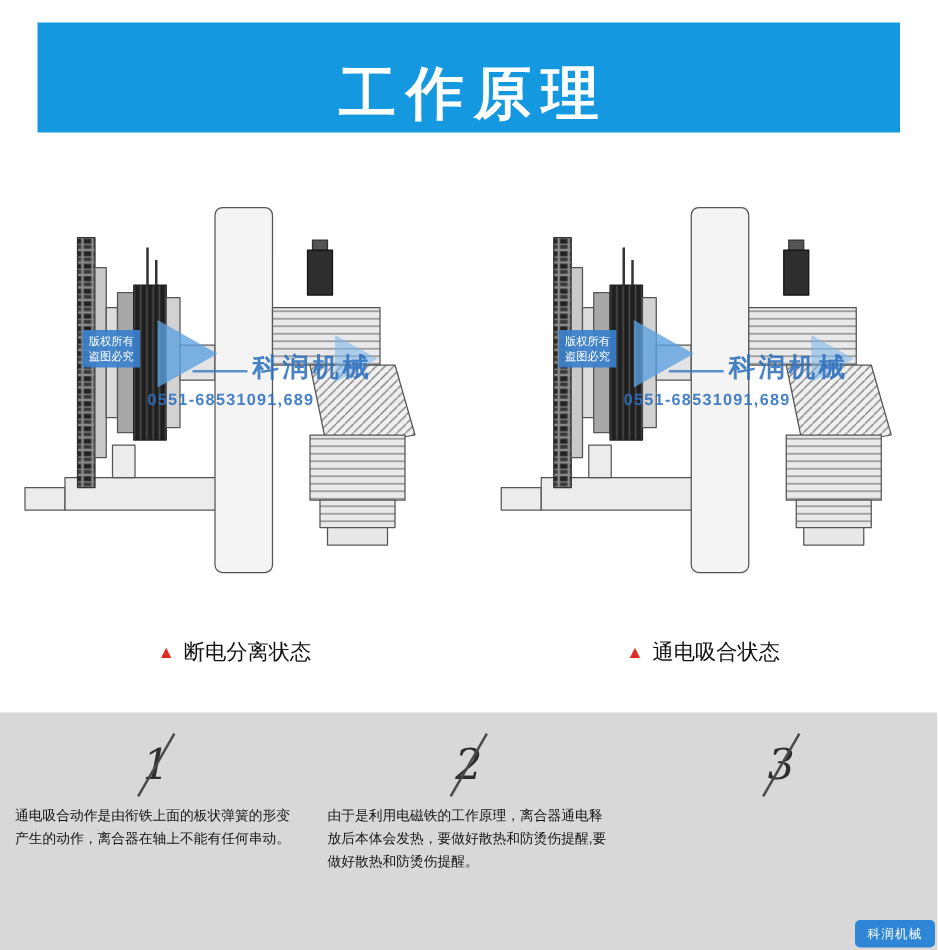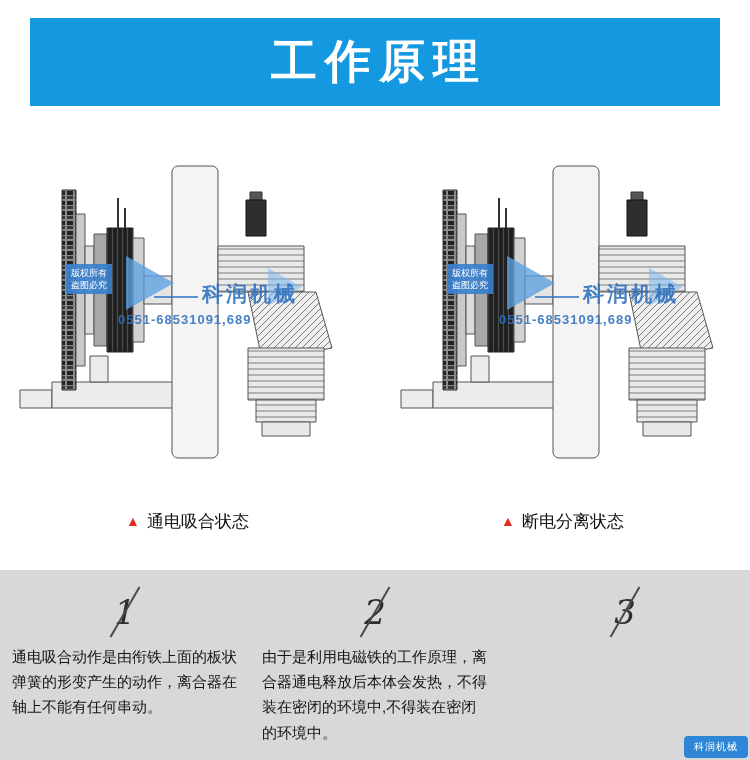--- a/index.html
+++ b/index.html
@@ -4,21 +4,21 @@
 <style>
   html,body{margin:0;padding:0;}
   body{
     width:750px;height:760px;position:relative;overflow:hidden;
     background:#ffffff;
     font-family:"Liberation Sans","DejaVu Sans",sans-serif;
   }
   
   .header{
     margin:18px 30px 0 30px;height:88px;background:#1499e0;
-    display:flex;align-items:center;justify-content:center;
+    display:flex;align-items:flex-end;justify-content:center;
   }
   .header h1{
     margin:0;color:#ffffff;font-size:46px;font-weight:bold;
     letter-spacing:8px;padding-left:8px;
   }
   
   .diagrams{display:flex;justify-content:space-between;padding:0 8px;margin-top:44px;height:330px;gap:28px;}
   .diagram{position:relative;width:362px;height:330px;}
   .diagram svg{display:block;margin:0 auto;}
   
@@ -60,21 +60,21 @@
   .num{
     position:relative;display:inline-block;
     font-family:"DejaVu Serif","Liberation Serif",serif;font-style:italic;
     font-size:34px;color:#2e2e2e;padding:6px 16px;
   }
   .num::after{
     content:"";position:absolute;left:50%;top:50%;
     width:58px;height:2px;margin-left:-29px;margin-top:-1px;
     background:#4a4a4a;transform:rotate(-60deg);
   }
-  .note-text{font-size:15px;line-height:1.68;color:#141414;}
+  .note-text{font-size:11px;line-height:1.68;color:#141414;}
   
   .badge{
     position:absolute;right:2px;bottom:2px;background:#2f86d6;color:#ffffff;
     border-radius:4px;padding:4px 10px;font-size:10px;letter-spacing:1px;
   }
 </style>
 </head>
 <body>
 
 <svg width="0" height="0" style="position:absolute" aria-hidden="true">
@@ -163,39 +163,39 @@
       <div class="wm-line"></div>
       <div class="wm-brand">科润机械</div>
       <div class="wm-phone">0551-68531091,689</div>
     </div>
   </div>
 
 </div>
 
 <div class="captions">
   <div class="caption">
+    <span class="tri">▲</span><span>断电分离状态</span>
+  </div>
+  <div class="caption">
     <span class="tri">▲</span><span>通电吸合状态</span>
-  </div>
-  <div class="caption">
-    <span class="tri">▲</span><span>断电分离状态</span>
   </div>
 </div>
 
 <div class="notes">
   <div class="note-col">
     <div class="num-wrap">
       <span class="num">1</span>
     </div>
     <div class="note-text">通电吸合动作是由衔铁上面的板状弹簧的形变产生的动作，离合器在轴上不能有任何串动。</div>
   </div>
   <div class="note-col">
     <div class="num-wrap">
       <span class="num">2</span>
     </div>
-    <div class="note-text">由于是利用电磁铁的工作原理，离合器通电释放后本体会发热，不得装在密闭的环境中,不得装在密闭的环境中。</div>
+    <div class="note-text">由于是利用电磁铁的工作原理，离合器通电释放后本体会发热，要做好散热和防烫伤提醒,要做好散热和防烫伤提醒。</div>
   </div>
   <div class="note-col">
     <div class="num-wrap">
       <span class="num">3</span>
     </div>
   </div>
 </div>
 
 <div class="badge">科润机械</div>
 

